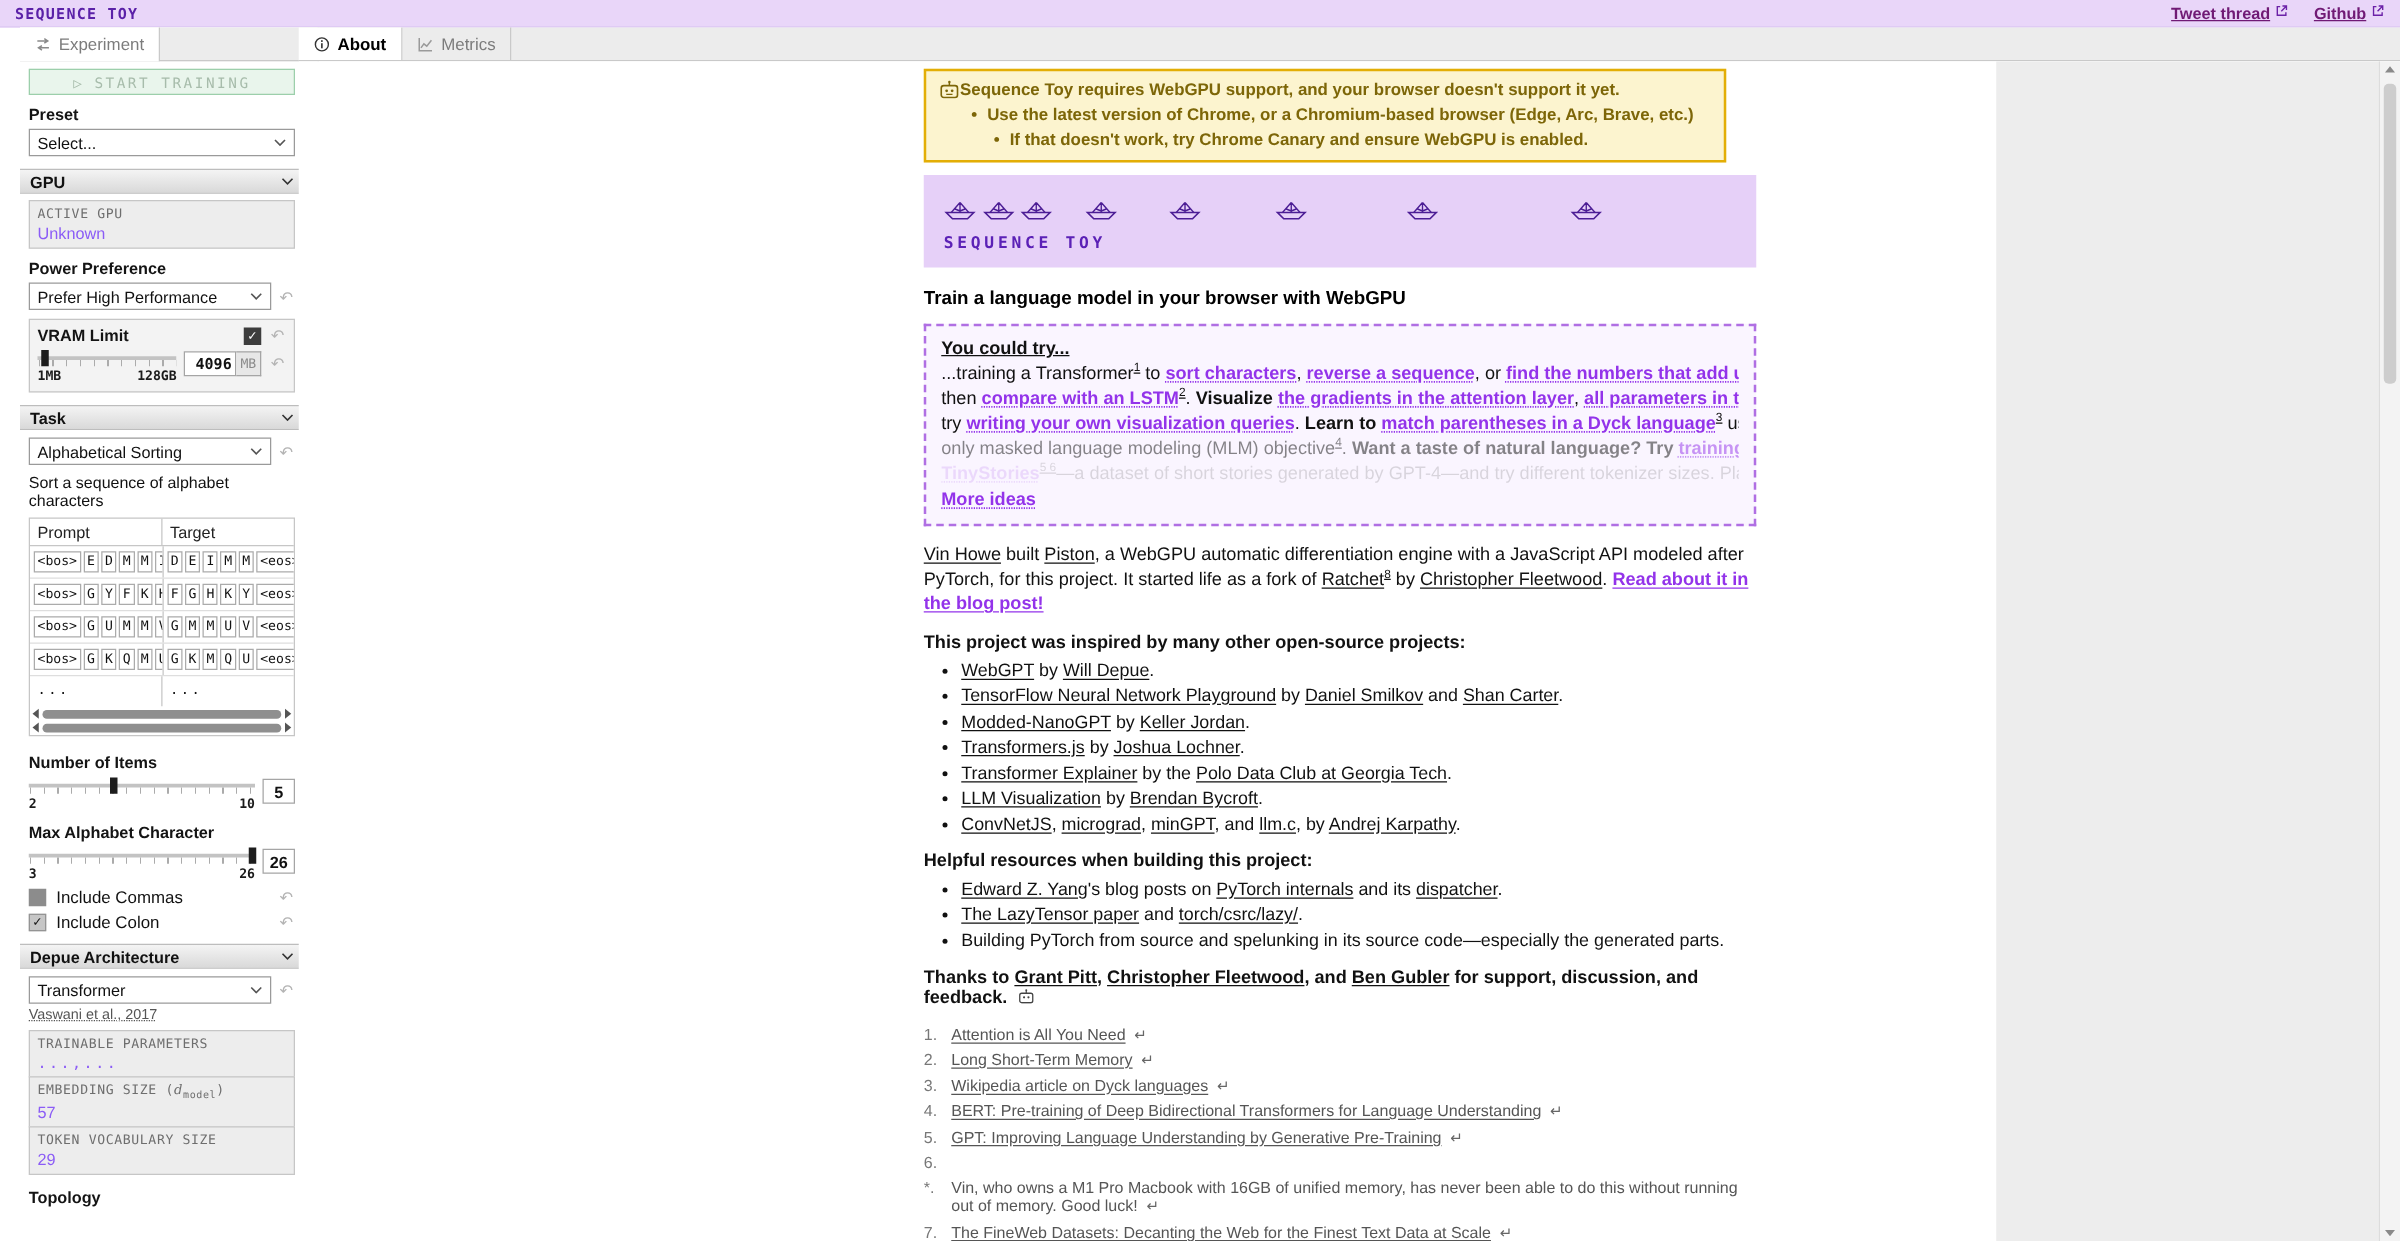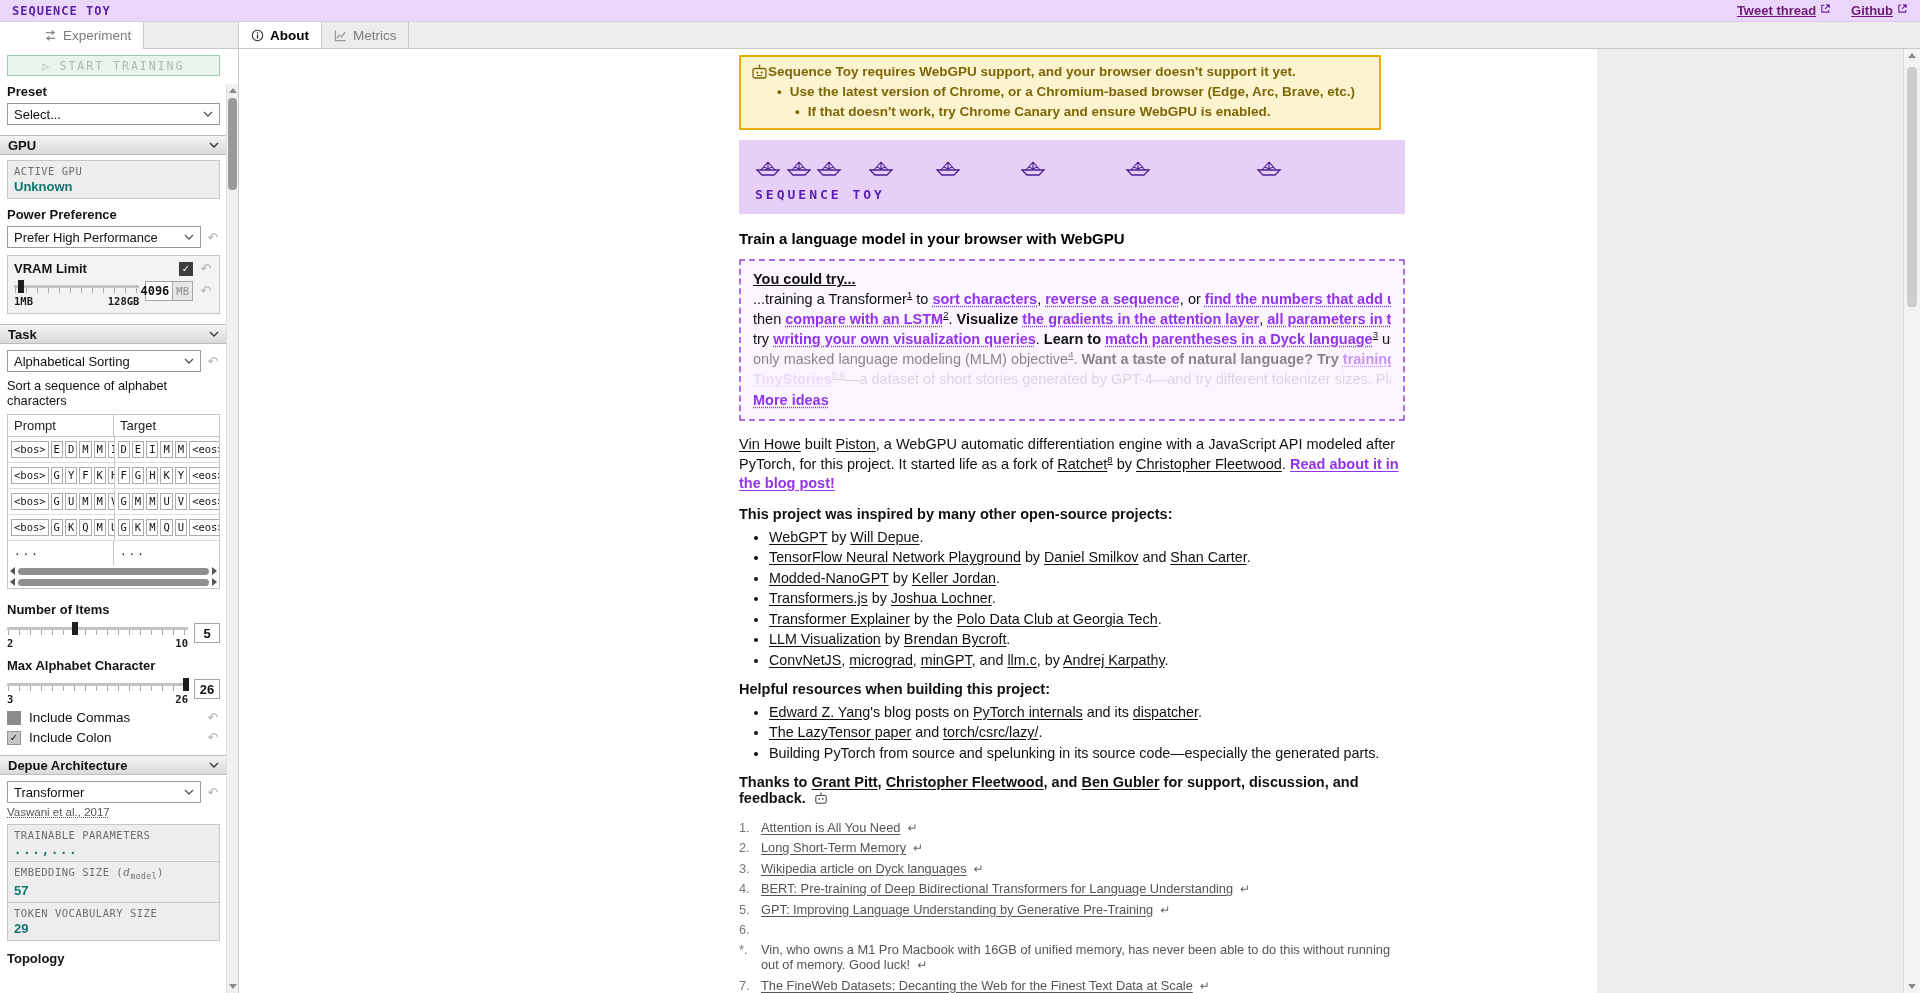--- a/index.html
+++ b/index.html
@@ -12,22 +12,22 @@
   .topbar { position:absolute; left:0; top:0; width:1920px; height:22px;
     background:#e9d6f9; border-bottom:1px solid #dcc8f2; display:flex; align-items:center; padding:0 12px; }
   .topbar-title { font-family:"DejaVu Sans Mono", monospace; font-size:12px; font-weight:bold;
     color:#5b21a8; letter-spacing:1px; }
   .topbar-links { margin-left:auto; display:flex; gap:20px; align-items:center; }
   .toplink { display:flex; gap:4px; align-items:flex-start; font-size:13px; font-weight:bold;
     color:#701a75; text-decoration:underline; cursor:pointer; }
   .toplink svg { width:11px; height:11px; }
 
   
-  .sidebar { position:absolute; left:0; top:22px; width:239px; height:971px;
-    background:#fff; border-right:1px solid #c9c9c9;padding-left:32px; }
+  .sidebar { position:absolute; left:16px; top:22px; width:239px; height:971px;
+    background:#fff; border-right:1px solid #c9c9c9; }
   .side-tabs { height:27px; background:#ececec; border-bottom:1px solid #c9c9c9; display:flex; }
   .tab { display:flex; align-items:center; gap:6px; padding:0 12px; font-size:13.5px; color:#7c7c7c; }
   .tab.active { background:#fff; border-right:1px solid #c9c9c9; height:27px; }
   .side-body { position:absolute; top:27px; left:0; bottom:0; width:227px;
     padding:4px 7px 0 7px; overflow:hidden; }
 
   .start-btn { width:100%; height:21px; background:#e9f5ec; border:1px solid #9ccfab;
     color:#a7bcab; font-family:"DejaVu Sans Mono", monospace; font-size:11.5px; letter-spacing:2px;
     display:flex; align-items:center; justify-content:center; gap:8px; margin:2px 0 8px; }
 
@@ -40,21 +40,21 @@
 
   .section-bar { height:20px; margin:10px -7px 0 -7px; padding:0 8px;
     background:linear-gradient(#f4f4f4,#d9d9d9); border-top:1px solid #bdbdbd; border-bottom:1px solid #bdbdbd;
     display:flex; align-items:center; justify-content:space-between;
     font-size:13px; font-weight:bold; color:#111; cursor:pointer; }
   .section-bar svg { width:10px; height:6px; }
 
   .info-box { background:#ededed; border:1px solid #c6c6c6; padding:4px 6px; margin-top:5px; }
   .info-box + .info-box { margin-top:-1px; }
   .ilabel { font-family:"DejaVu Sans Mono", monospace; font-size:10.5px; color:#6e6e6e; letter-spacing:.5px; }
-  .ival { font-size:13px; font-weight:bold; color:#0f766e; margin-top:2px; }
+  .ival { font-size:13px; font-weight:normal; color:#8b5cf6; margin-top:2px; }
   .ival.mono { font-family:"DejaVu Sans Mono", monospace; letter-spacing:2px; font-size:12px; }
   .math { font-family:"DejaVu Serif", serif; font-style:italic; }
   sub { font-size:8px; }
 
   .vram-box { border:1px solid #c6c6c6; background:#f3f3f3; padding:5px 6px 6px; margin-top:7px; }
   .vram-head { display:flex; align-items:center; gap:6px; }
   .vram-head .slabel { margin:0; flex:1; }
   .cb { width:14px; height:14px; display:inline-flex; align-items:center; justify-content:center;
     font-size:10px; cursor:pointer; flex:0 0 auto; }
   .cb-dark { background:#3d3d3d; color:#fff; }
@@ -252,21 +252,21 @@
             <div class="track"></div>
               <div class="ticks"></div>
             <div class="thumb pos-vram"></div>
           </div>
           <div class="minmax">
             <span>1MB</span>
             <span>128GB</span>
           </div>
         </div>
         <div style="display:flex; margin-top:2px;">
-          <div class="numin" style="width:28px">4096</div>
+          <div class="numin" style="width:42px">4096</div>
           <div class="unit">MB</div>
         </div>
         <span class="undo" style="margin-top:4px">↶</span>
       </div>
     </div>
 
     <div class="section-bar">
       <span>Task</span>
       <svg viewBox="0 0 10 6">
           <path d="M1 1 L5 5 L9 1" fill="none" stroke="#333" stroke-width="1.3"></path>

